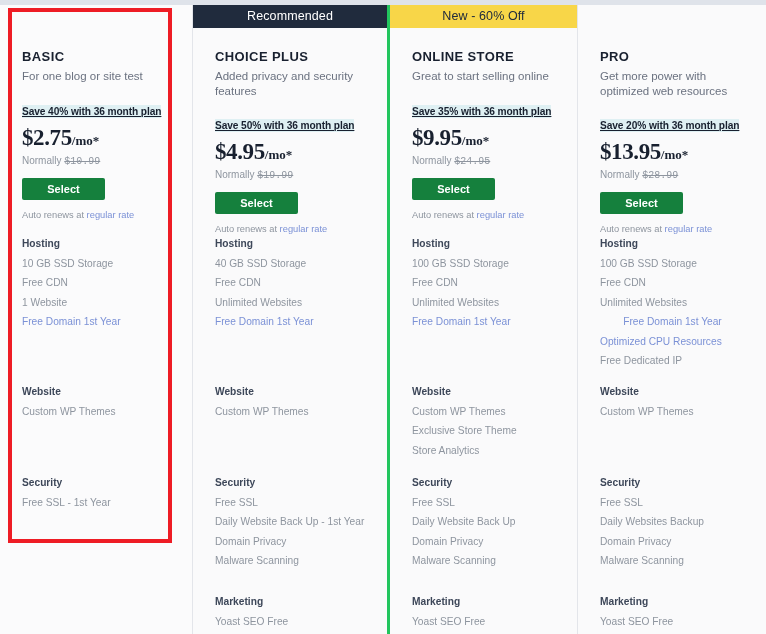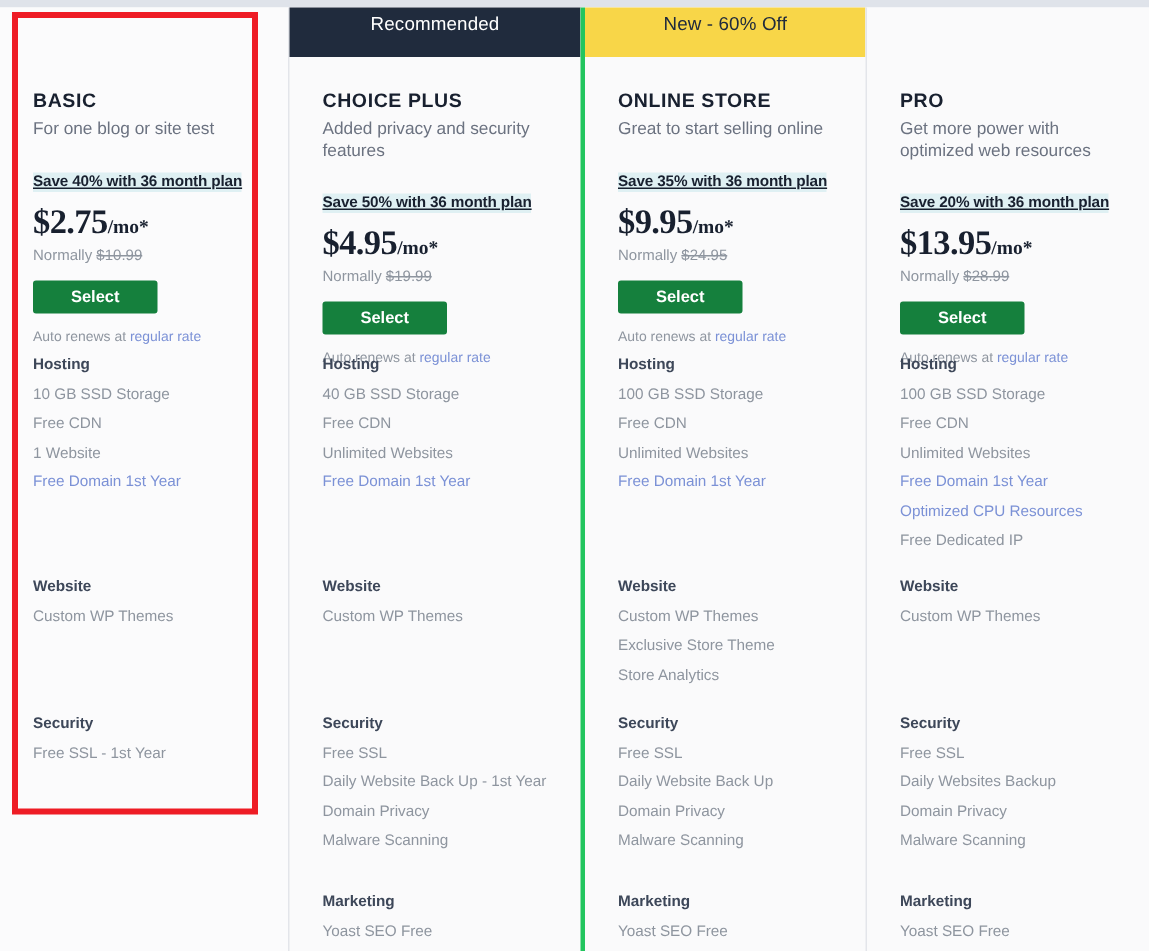--- a/index.html
+++ b/index.html
@@ -43,21 +43,21 @@
     height: 629px;
     background: #fafafb;
     box-sizing: border-box;
   }
   .plan-col.c0 { width: 192px; background:#fbfbfc; }
   .plan-col.c1 { width: 195px; border-left: 1px solid #e3e5ea; }
   .plan-col.c2 { width: 190px; border-left: 3px solid #22c55e; }
   .plan-col.c3 { width: 189px; border-left: 1px solid #e3e5ea; }
 
   .banner {
-    height: 33px;
+    height: 23px;
     line-height: 23px;
     text-align: center;
     font-size: 12.5px;
     letter-spacing: 0.1px;
     font-family: "Liberation Sans", sans-serif;
     width: 100%;
     box-sizing: border-box;
   }
   .banner.dark {
     background: #202b3d;
@@ -120,21 +120,21 @@
     font-family: "Liberation Serif", serif;
     font-size: 13px;
     font-weight: bold;
   }
   .normally {
     margin-top: 3px;
     font-size: 10px;
     color: #8e959f;
     line-height: 12px;
   }
-  .normally .struck { text-decoration: line-through; }
+  .normally .struck { text-decoration: line-through; font-family: Liberation Mono, monospace; }
 
   .select-btn {
     margin-top: 10px;
     width: 83px;
     height: 22px;
     background: #15803d;
     color: #ffffff;
     font-size: 11px;
     font-weight: bold;
     border: none;
@@ -163,21 +163,21 @@
     color: #3d4759;
     line-height: 12px;
   }
   .feature-item {
     font-size: 10.2px;
     color: #8e959f;
     line-height: 12px;
     margin-top: 7.5px;
     white-space: nowrap;
   }
-  .feature-item.highlight { color: #7b91d6; }
+  .feature-item.highlight { color: #7b91d6; text-align: right; }
 
   
   .red-box {
     position: absolute;
     left: 8px;
     top: 8px;
     width: 164px;
     height: 535px;
     border: 4px solid #ee1c25;
     box-sizing: border-box;

